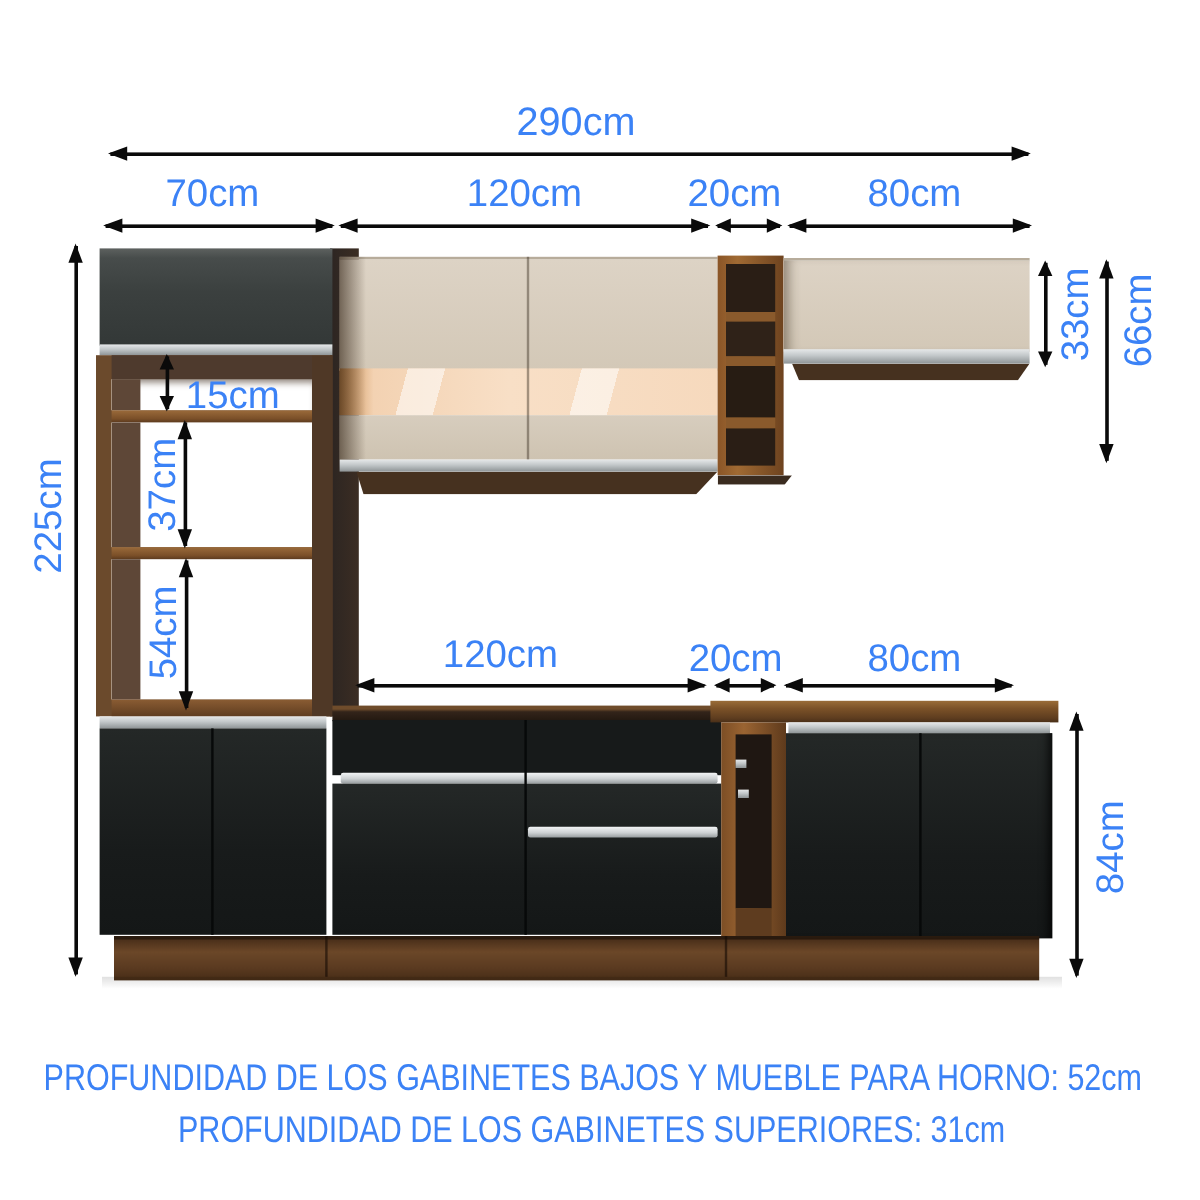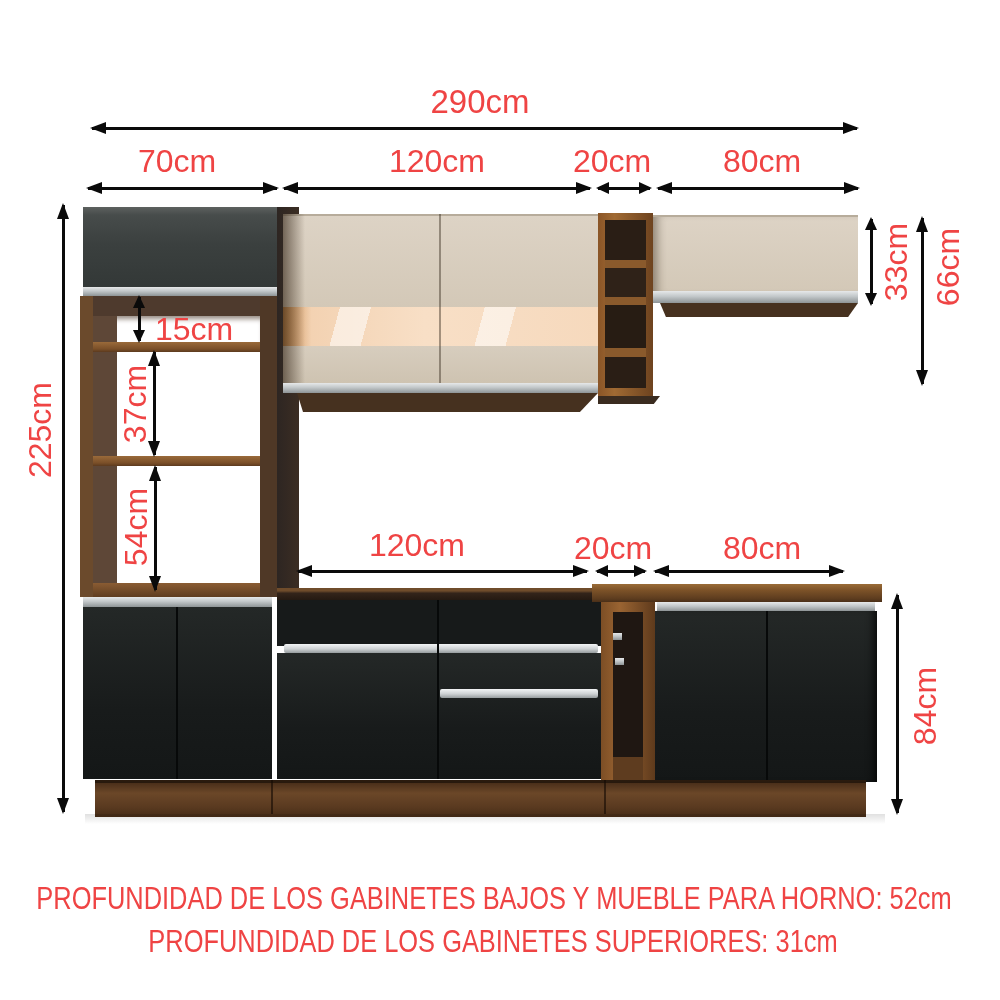--- a/index.html
+++ b/index.html
@@ -1,17 +1,17 @@
 <!DOCTYPE html>
 <html><head>
 <meta charset="utf-8">
 <style>
   html,body{margin:0;padding:0;background:#fff;}
   #canvas{position:relative;width:1000px;height:1000px;background:#fff;overflow:hidden;
-          font-family:"Liberation Sans",sans-serif;color:#ef4444;}
+          font-family:"Liberation Sans",sans-serif;color:#3b82f6;}
   
   .ah{position:absolute;height:3px;background:#0a0a0a;}
   .ah::before{content:"";position:absolute;left:-2px;top:-5px;width:0;height:0;
     border-style:solid;border-width:6.5px 16px 6.5px 0;border-color:transparent #0a0a0a transparent transparent;}
   .ah::after{content:"";position:absolute;right:-2px;top:-5px;width:0;height:0;
     border-style:solid;border-width:6.5px 0 6.5px 16px;border-color:transparent transparent transparent #0a0a0a;}
   .av{position:absolute;width:3px;background:#0a0a0a;}
   .av::before{content:"";position:absolute;top:-2px;left:-5px;width:0;height:0;
     border-style:solid;border-width:0 6.5px 16px 6.5px;border-color:transparent transparent #0a0a0a transparent;}
   .av::after{content:"";position:absolute;bottom:-2px;left:-5px;width:0;height:0;

